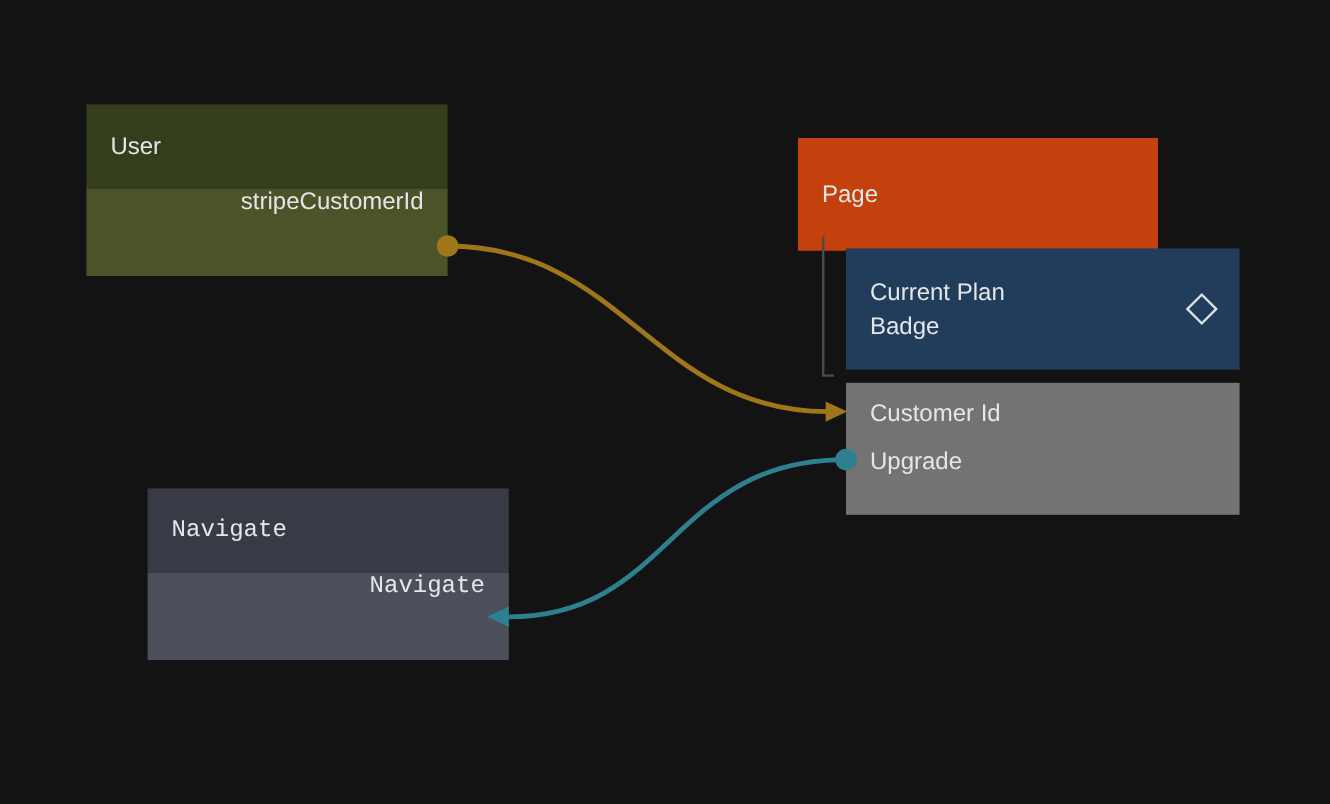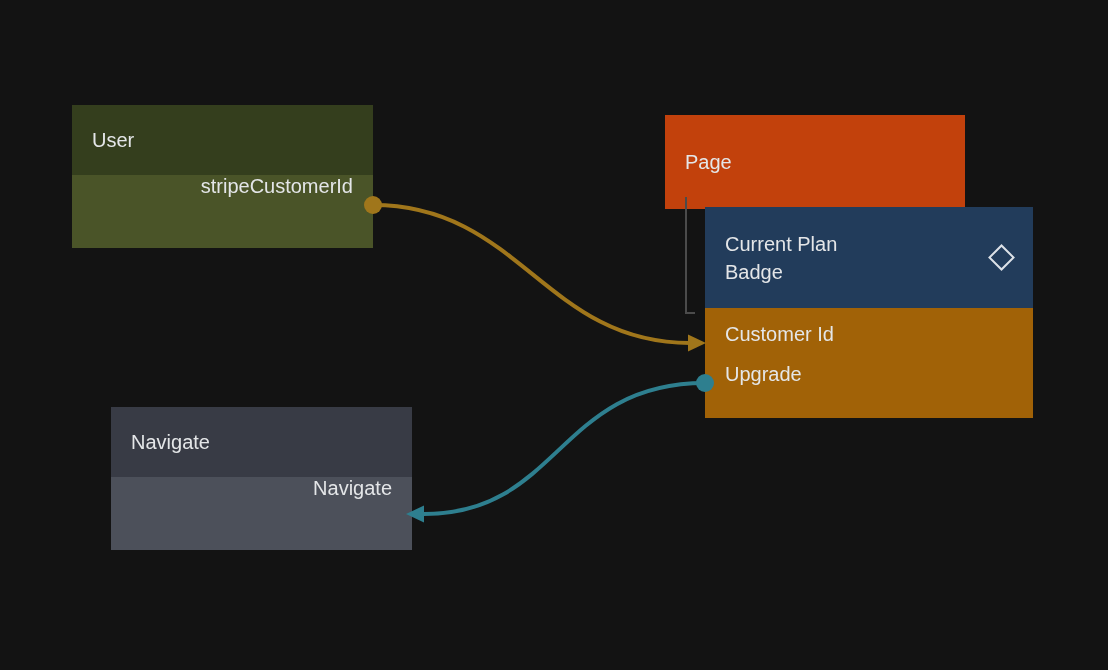--- a/index.html
+++ b/index.html
@@ -28,51 +28,51 @@
     padding: 0 20px;
     box-sizing: border-box;
   }
   .node-body { box-sizing: border-box; }
   .port-row {
     display: flex;
     box-sizing: border-box;
   }
 
   
-  .node-user { left: 72px; top: 105px; width: 301px; }
+  .node-user { left: 72px; top: 87px; width: 301px; }
   .node-user .node-header { height: 70px; background: #343e1d; }
   .node-user .node-body { height: 73px; background: #4a5428; }
   .node-user .port-row { height: 73px; justify-content: flex-end; padding-right: 20px; }
 
   
   .node-page { left: 665px; top: 115px; width: 300px; }
   .node-page .node-header { height: 94px; background: #c2410c; }
 
   
   .node-cpb { left: 705px; top: 207px; width: 328px; }
   .node-cpb .node-header {
     height: 101px;
     background: #223c5b;
     justify-content: space-between;
     padding: 0 22px 0 20px;
   }
   .node-cpb .title-wrap { max-width: 160px; line-height: 28px; }
-  .node-cpb .node-body { background: #a16207; padding: 15px 0; }
+  .node-cpb .node-body { background: #737373; padding: 15px 0; margin-top: 11px; }
   .node-cpb .port-row { height: 40px; padding-left: 20px; }
 
   .diamond {
     width: 15px;
     height: 15px;
     border: 2px solid #dce1e7;
     transform: rotate(45deg);
     flex: 0 0 auto;
   }
 
   
-  .node-nav { left: 111px; top: 407px; width: 301px; }
+  .node-nav { left: 123px; top: 407px; width: 301px; font-family: Liberation Mono, monospace; }
   .node-nav .node-header { height: 70px; background: #383b45; }
   .node-nav .node-body { height: 73px; background: #4c505a; }
   .node-nav .port-row { height: 73px; justify-content: flex-end; padding-right: 20px; }
 
   
   .wires {
     position: absolute;
     left: 0;
     top: 0;
     width: 1108px;

